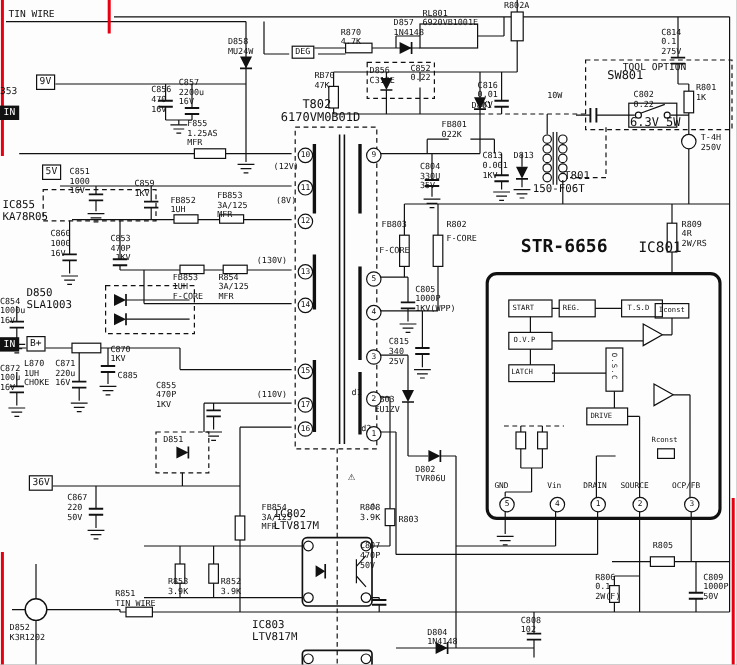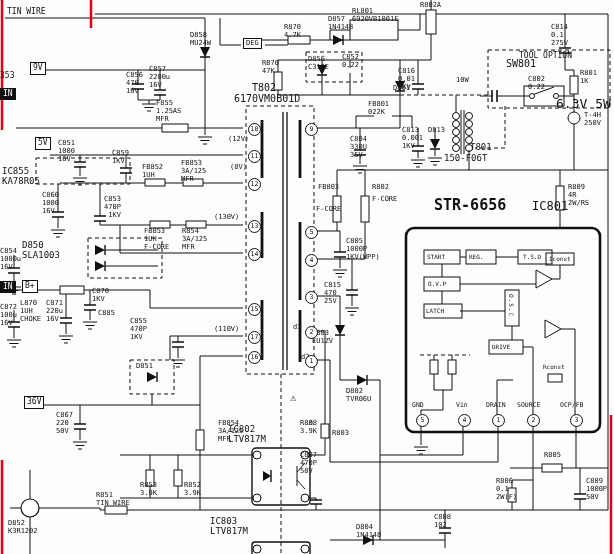--- a/index.html
+++ b/index.html
@@ -195,21 +195,21 @@
       <span class="lbl" style="left: 402px; top: 127px; font-size: 7px;">C813
 0.001
 1KV</span>
       <span class="lbl" style="left: 428px; top: 127px; font-size: 7px;">D813</span>
       <span class="lbl" style="left: 519px; top: 52px; font-size: 8px;">TOOL OPTION</span>
       <span class="lbl" style="left: 506px; top: 58px; font-size: 10px;">SW801</span>
       <span class="lbl" style="left: 484px; top: 76px; font-size: 7px; margin-left: 44px;">C802
 0.22</span>
       <span class="lbl" style="left: 580px; top: 70px; font-size: 7px;">R801
 1K</span>
-      <span class="lbl" style="left: 556px; top: 97px; font-size: 13px;">6.3V 5W</span>
+      <span class="lbl" style="left: 525px; top: 97px; font-size: 10px;">6.3V 5W</span>
       <span class="lbl" style="left: 584px; top: 112px; font-size: 7px;">T-4H
 250V</span>
       <span class="lbl" style="left: 470px; top: 142px; font-size: 9px;">T801</span>
       <span class="lbl" style="left: 444px; top: 153px; font-size: 9px;">150-F06T</span>
       <span class="lbl" style="left: 568px; top: 184px; font-size: 7px;">R809
 4R
 2W/RS</span>
       <span class="lbl bold" style="left: 434px; top: 197px; font-size: 15px;">STR-6656</span>
       <span class="lbl" style="left: 532px; top: 200px; font-size: 12px;">IC801</span>
       <span class="lbl" style="left: 252px; top: 82px; font-size: 10px;">T802</span>
@@ -228,21 +228,21 @@
       <span class="lbl" style="left: 142px; top: 164px; font-size: 7px;">FB852
 1UH</span>
       <span class="lbl" style="left: 181px; top: 160px; font-size: 7px;">FB853
 3A/125
 MFR</span>
       <span class="lbl" style="left: 2px; top: 166px; font-size: 9px;">IC855
 KA78R05</span>
       <span class="lbl" style="left: 42px; top: 192px; font-size: 7px;">C860
 1000
 16V</span>
-      <span class="lbl" style="left: 104px; top: 196px; font-size: 7px; text-align: right;">C853
+      <span class="lbl" style="left: 92px; top: 196px; font-size: 7px; text-align: right;">C853
 470P
 1KV</span>
       <span class="lbl" style="left: 144px; top: 228px; font-size: 7px;">FB853
 1UH
 F-CORE</span>
       <span class="lbl" style="left: 182px; top: 228px; font-size: 7px;">R854
 3A/125
 MFR</span>
       <span class="lbl" style="left: 214px; top: 214px; font-size: 7px;">(130V)</span>
       <span class="lbl" style="left: 22px; top: 240px; font-size: 9px;">D850
@@ -306,21 +306,21 @@
 50V</span>
       <span class="lbl" style="left: 544px; top: 452px; font-size: 7px;">R805</span>
       <span class="lbl" style="left: 318px; top: 184px; font-size: 7px;">FB803</span>
       <span class="lbl" style="left: 316px; top: 206px; font-size: 7px;">F-CORE</span>
       <span class="lbl" style="left: 372px; top: 184px; font-size: 7px;">R802</span>
       <span class="lbl" style="left: 372px; top: 196px; font-size: 7px;">F-CORE</span>
       <span class="lbl" style="left: 346px; top: 238px; font-size: 7px;">C805
 1000P
 1KV(WPP)</span>
       <span class="lbl" style="left: 324px; top: 282px; font-size: 7px;">C815
-470
+340
 25V</span>
       <span class="lbl" style="left: 312px; top: 330px; font-size: 7px;">D803
 EU1ZV</span>
       <span class="lbl" style="left: 346px; top: 388px; font-size: 7px;">D802
 TVR06U</span>
       <span class="lbl" style="left: 293px; top: 324px; font-size: 7px;">d1</span>
       <span class="lbl" style="left: 301px; top: 354px; font-size: 7px;">d2</span>
       <span class="lbl" style="left: 290px; top: 392px; font-size: 10px;">⚠</span>
       <span class="lbl" style="left: 308px; top: 416px; font-size: 10px;">⚠</span>
       <span class="lbl" style="left: 427px; top: 254px; font-size: 6px;">START</span>

